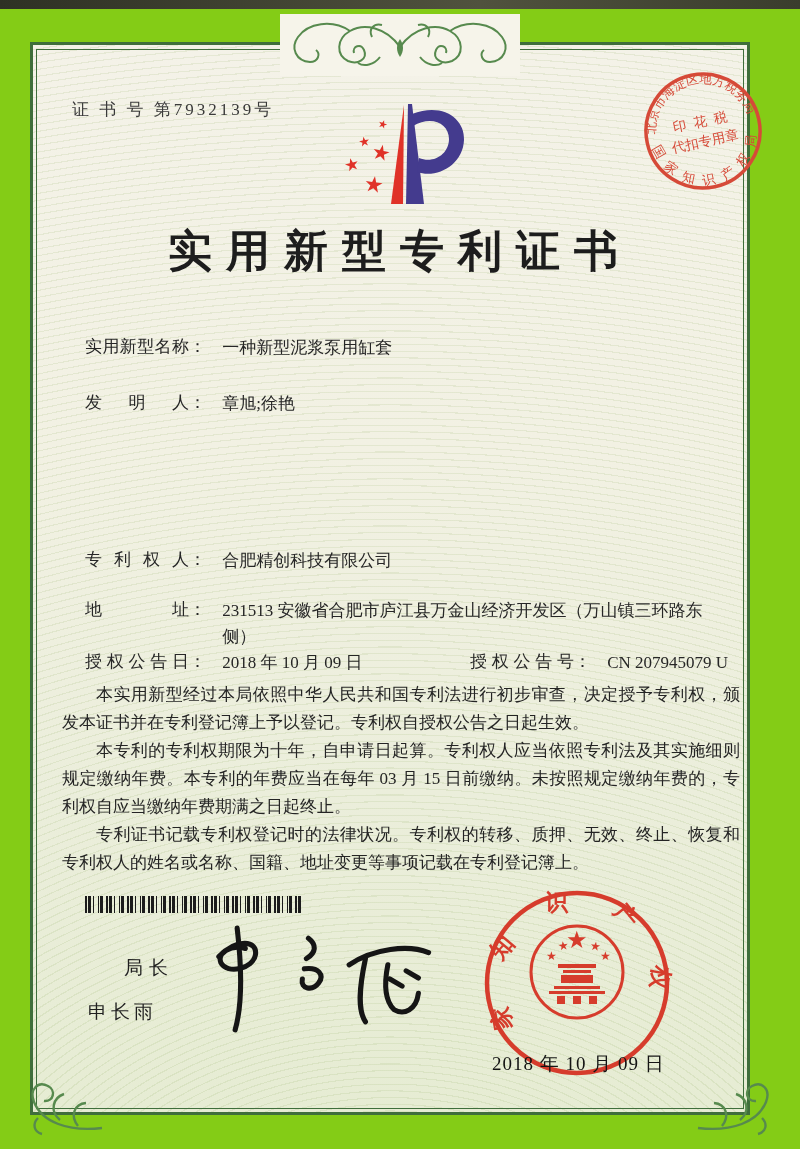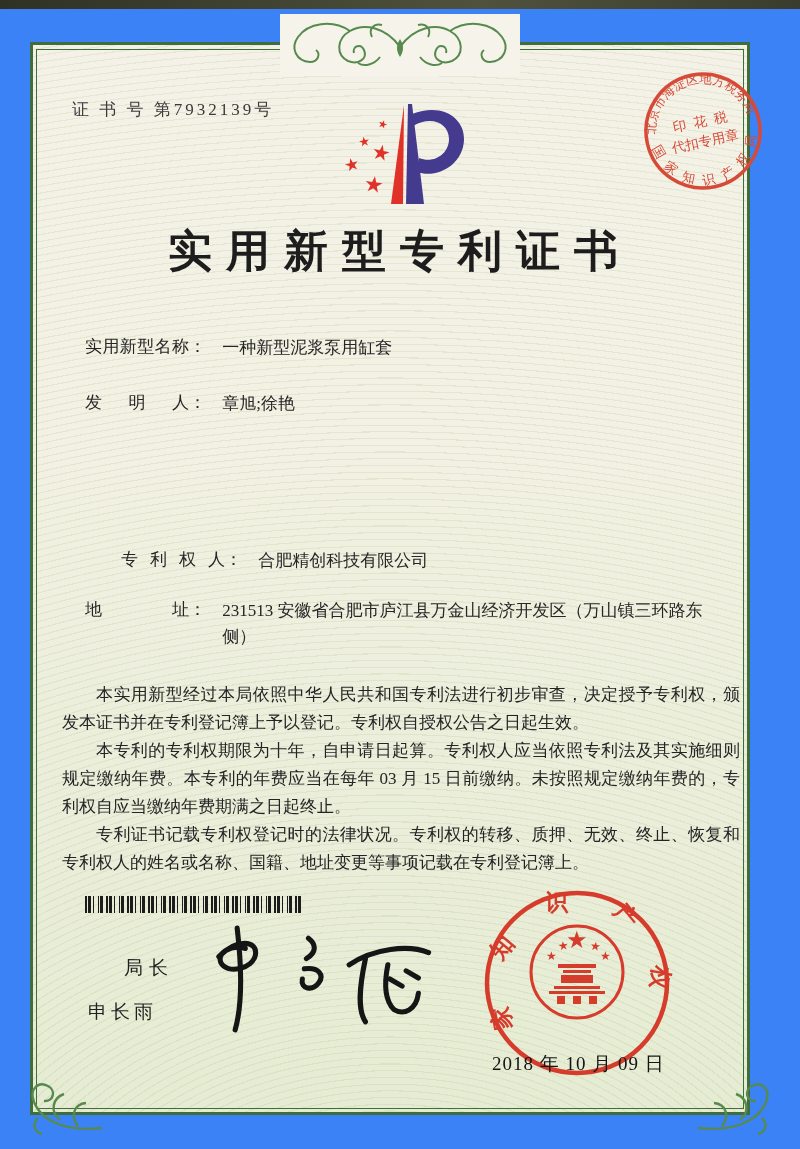--- a/index.html
+++ b/index.html
@@ -1,18 +1,18 @@
 <!DOCTYPE html>
 <html><head>
 <meta charset="utf-8">
 <style>
   html,body{margin:0;padding:0;}
   body{width:800px;height:1149px;overflow:hidden;background:#f8f6ee;
        font-family:"Liberation Serif", serif;color:#222;}
-  .page{position:relative;width:800px;height:1149px;background:#3b82f6;}
+  .page{position:relative;width:800px;height:1149px;background:#84cc16;}
   .topstrip{position:absolute;left:0;top:0;width:800px;height:9px;
     background:linear-gradient(90deg,#2e3124,#50523e 60%,#3a3d2d);}
   
   .certbg{position:absolute;left:32px;top:44px;width:716px;height:1070px;
     background:
       repeating-radial-gradient(120% 60% at 50% 118%, rgba(150,178,105,0.16) 0 1.5px, rgba(0,0,0,0) 1.5px 9px),
       linear-gradient(180deg,#f4f2e8 0%,#f2f1e3 38%,#ebeedb 70%,#e6ecd3 100%);}
   .bord{position:absolute;background:#3f6e3b;}
   .orn-holder{position:absolute;left:280px;top:14px;width:240px;height:62px;
     background:#f6f4ea;display:flex;align-items:center;justify-content:center;}
@@ -131,29 +131,37 @@
   <div class="title">实用新型专利证书</div>
 
   <div class="frow" style="top:391px;">
     <span class="flabel">发明人</span><span>：</span>
     <span class="fvalue">章旭;徐艳</span>
   </div>
   <div class="frow" style="top:335px;">
     <span class="flabel">实用新型名称</span><span>：</span>
     <span class="fvalue">一种新型泥浆泵用缸套</span>
   </div>
-  <div class="frow" style="top:548px;margin-left:36px;">
+  <div class="frow" style="top:548px;">
     <span class="flabel">专利权人</span><span>：</span>
     <span class="fvalue">合肥精创科技有限公司</span>
   </div>
   <div class="frow" style="top:598px;">
     <span class="flabel">地址</span><span>：</span>
     <span class="fvalue">231513 安徽省合肥市庐江县万金山经济开发区（万山镇三环路东侧）</span>
   </div>
 
+  <div class="frow" style="top:650px;width:660px;">
+    <span class="flabel">授权公告日</span><span>：</span>
+    <span class="fvalue">2018 年 10 月 09 日</span>
+    <span class="grant2">
+      <span class="flabel">授权公告号</span><span>：</span>
+      <span class="fvalue">CN 207945079 U</span>
+    </span>
+  </div>
 
   <div class="paras">
     <p>本实用新型经过本局依照中华人民共和国专利法进行初步审查，决定授予专利权，颁发本证书并在专利登记簿上予以登记。专利权自授权公告之日起生效。</p>
     <p>本专利的专利权期限为十年，自申请日起算。专利权人应当依照专利法及其实施细则规定缴纳年费。本专利的年费应当在每年 03 月 15 日前缴纳。未按照规定缴纳年费的，专利权自应当缴纳年费期满之日起终止。</p>
     <p>专利证书记载专利权登记时的法律状况。专利权的转移、质押、无效、终止、恢复和专利权人的姓名或名称、国籍、地址变更等事项记载在专利登记簿上。</p>
   </div>
 
   <div class="barcode"></div>
 
   <div class="sig-title">局长</div>

